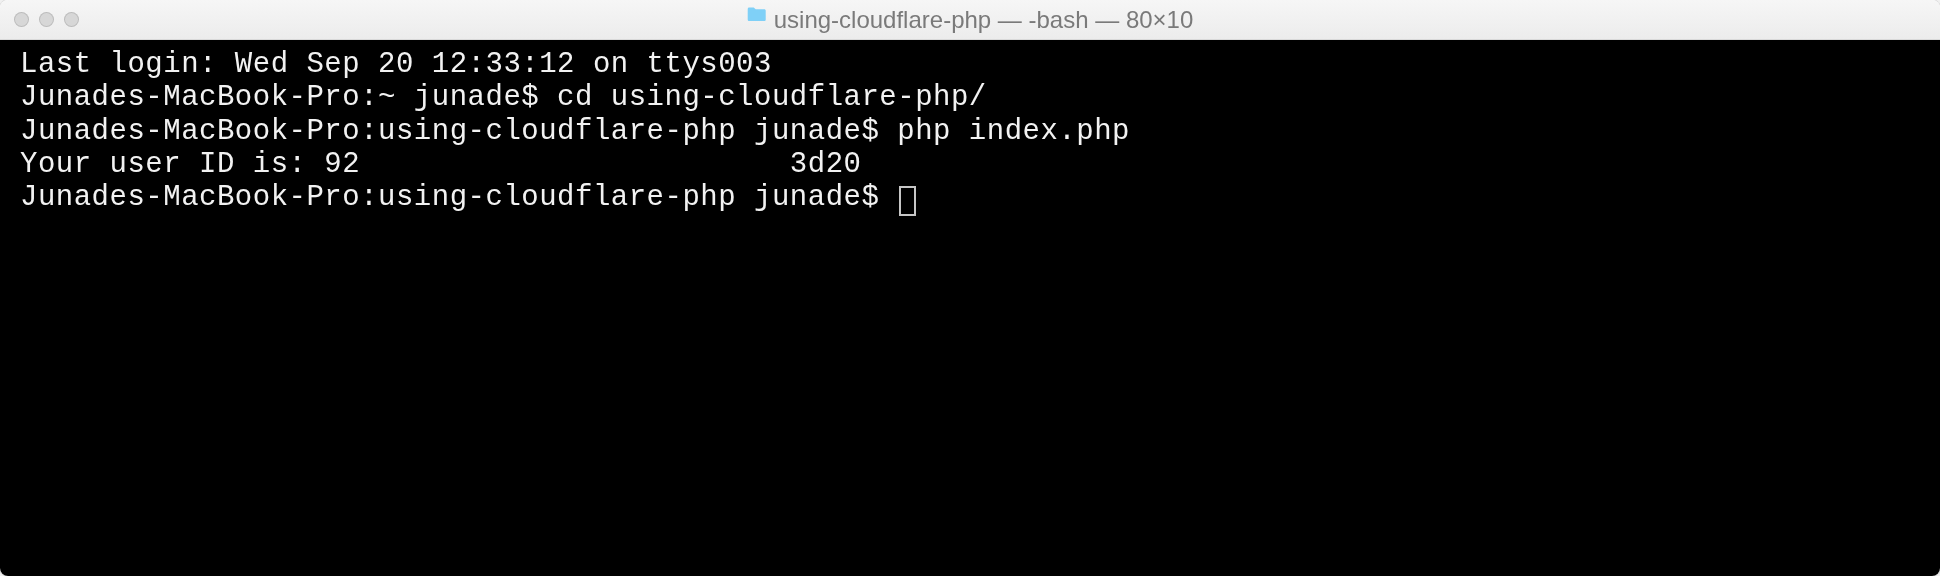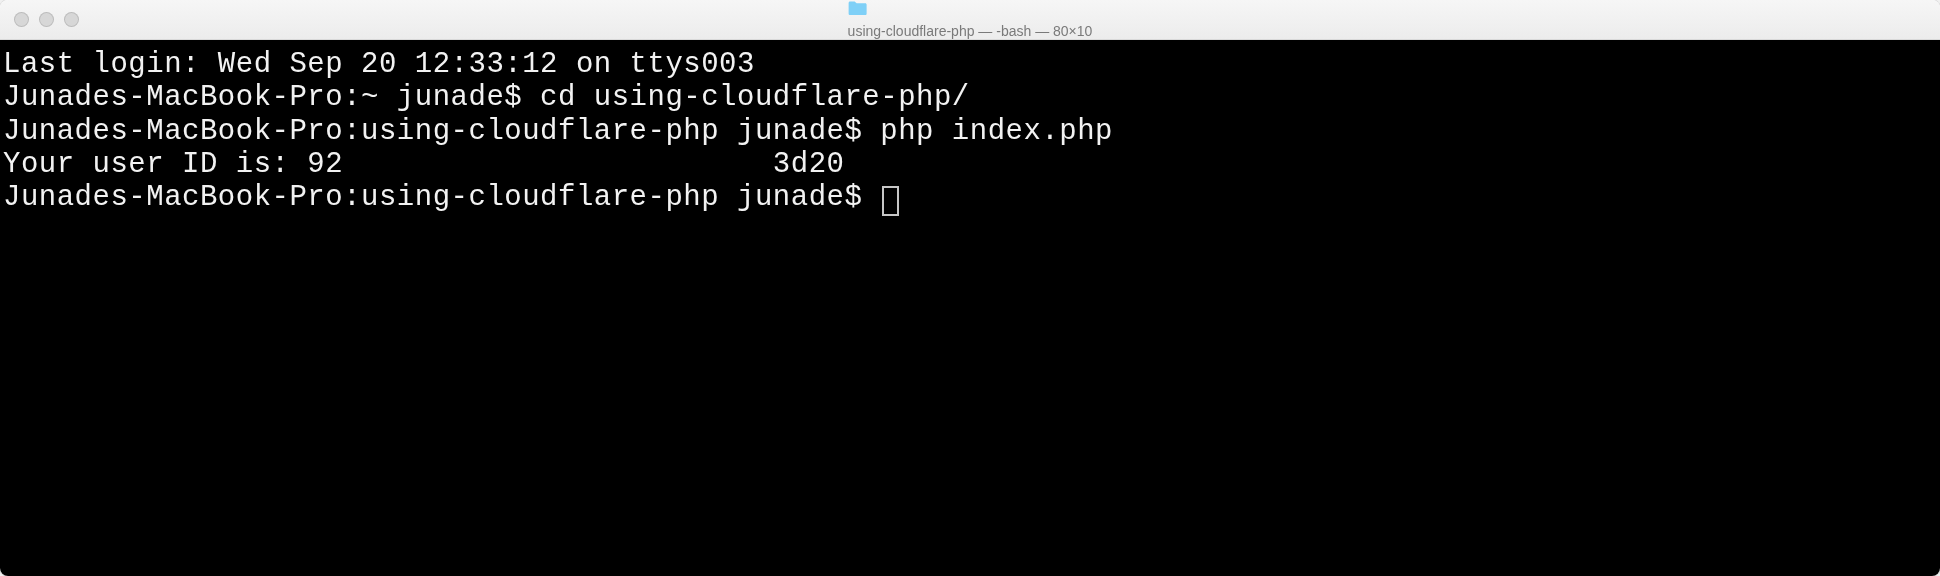--- a/index.html
+++ b/index.html
@@ -43,37 +43,36 @@
       border: 0.5px solid rgba(0,0,0,0.12);
     }
     .title-center {
       position: absolute;
       left: 50%;
       transform: translateX(-50%);
       display: flex;
       align-items: flex-start;
       gap: 7px;
       color: #7a7a7a;
-      font-size: 14px;
+      font-size: 24px;
       font-weight: 400;
-      flex-direction: column;
     }
     .folder-icon {
       width: 20px;
       height: 16px;
       position: relative;
     }
     .folder-icon svg {
       display: block;
     }
     .terminal {
       background: #000000;
       width: 100%;
       height: calc(100% - 40px);
-      padding: 8px 3px;
+      padding: 8px 20px;
       font-family: "SF Mono", Menlo, Monaco, "Courier New", monospace;
       font-size: 29px;
       line-height: 1.15;
       color: #f2f2f2;
       white-space: pre;
       overflow: hidden;
       letter-spacing: 0.5px;
     }
     .cursor-block {
       display: inline-block;

